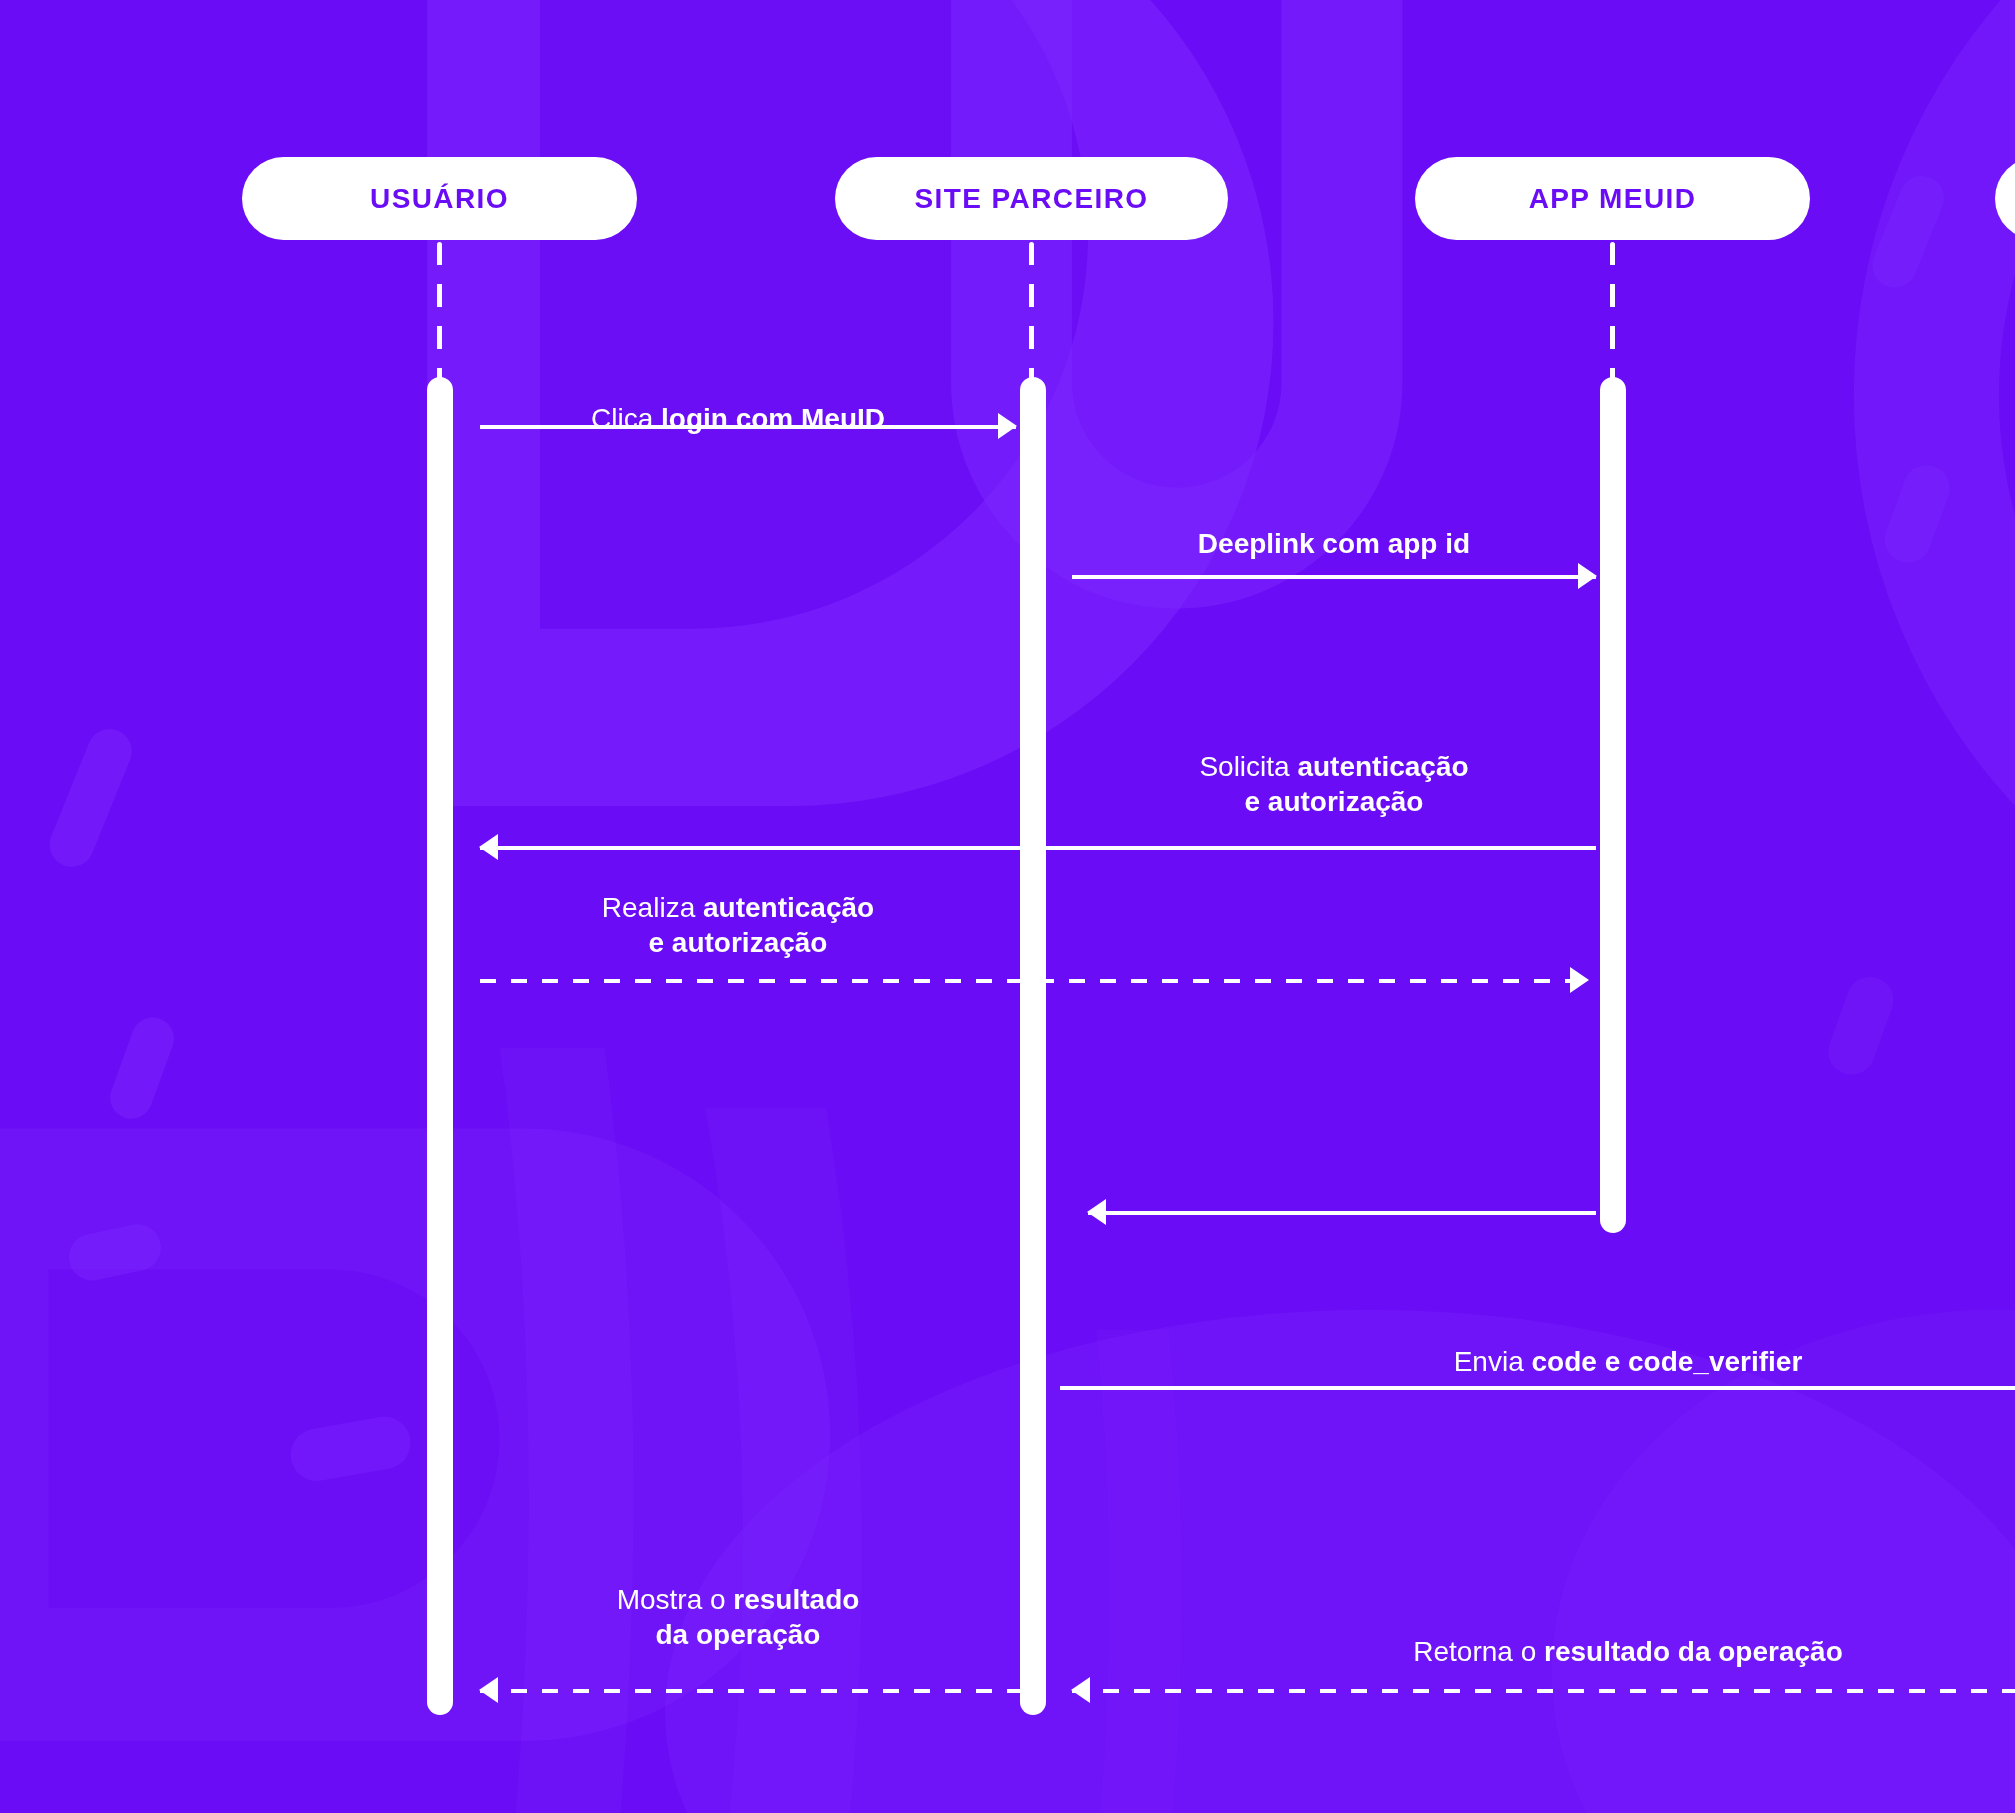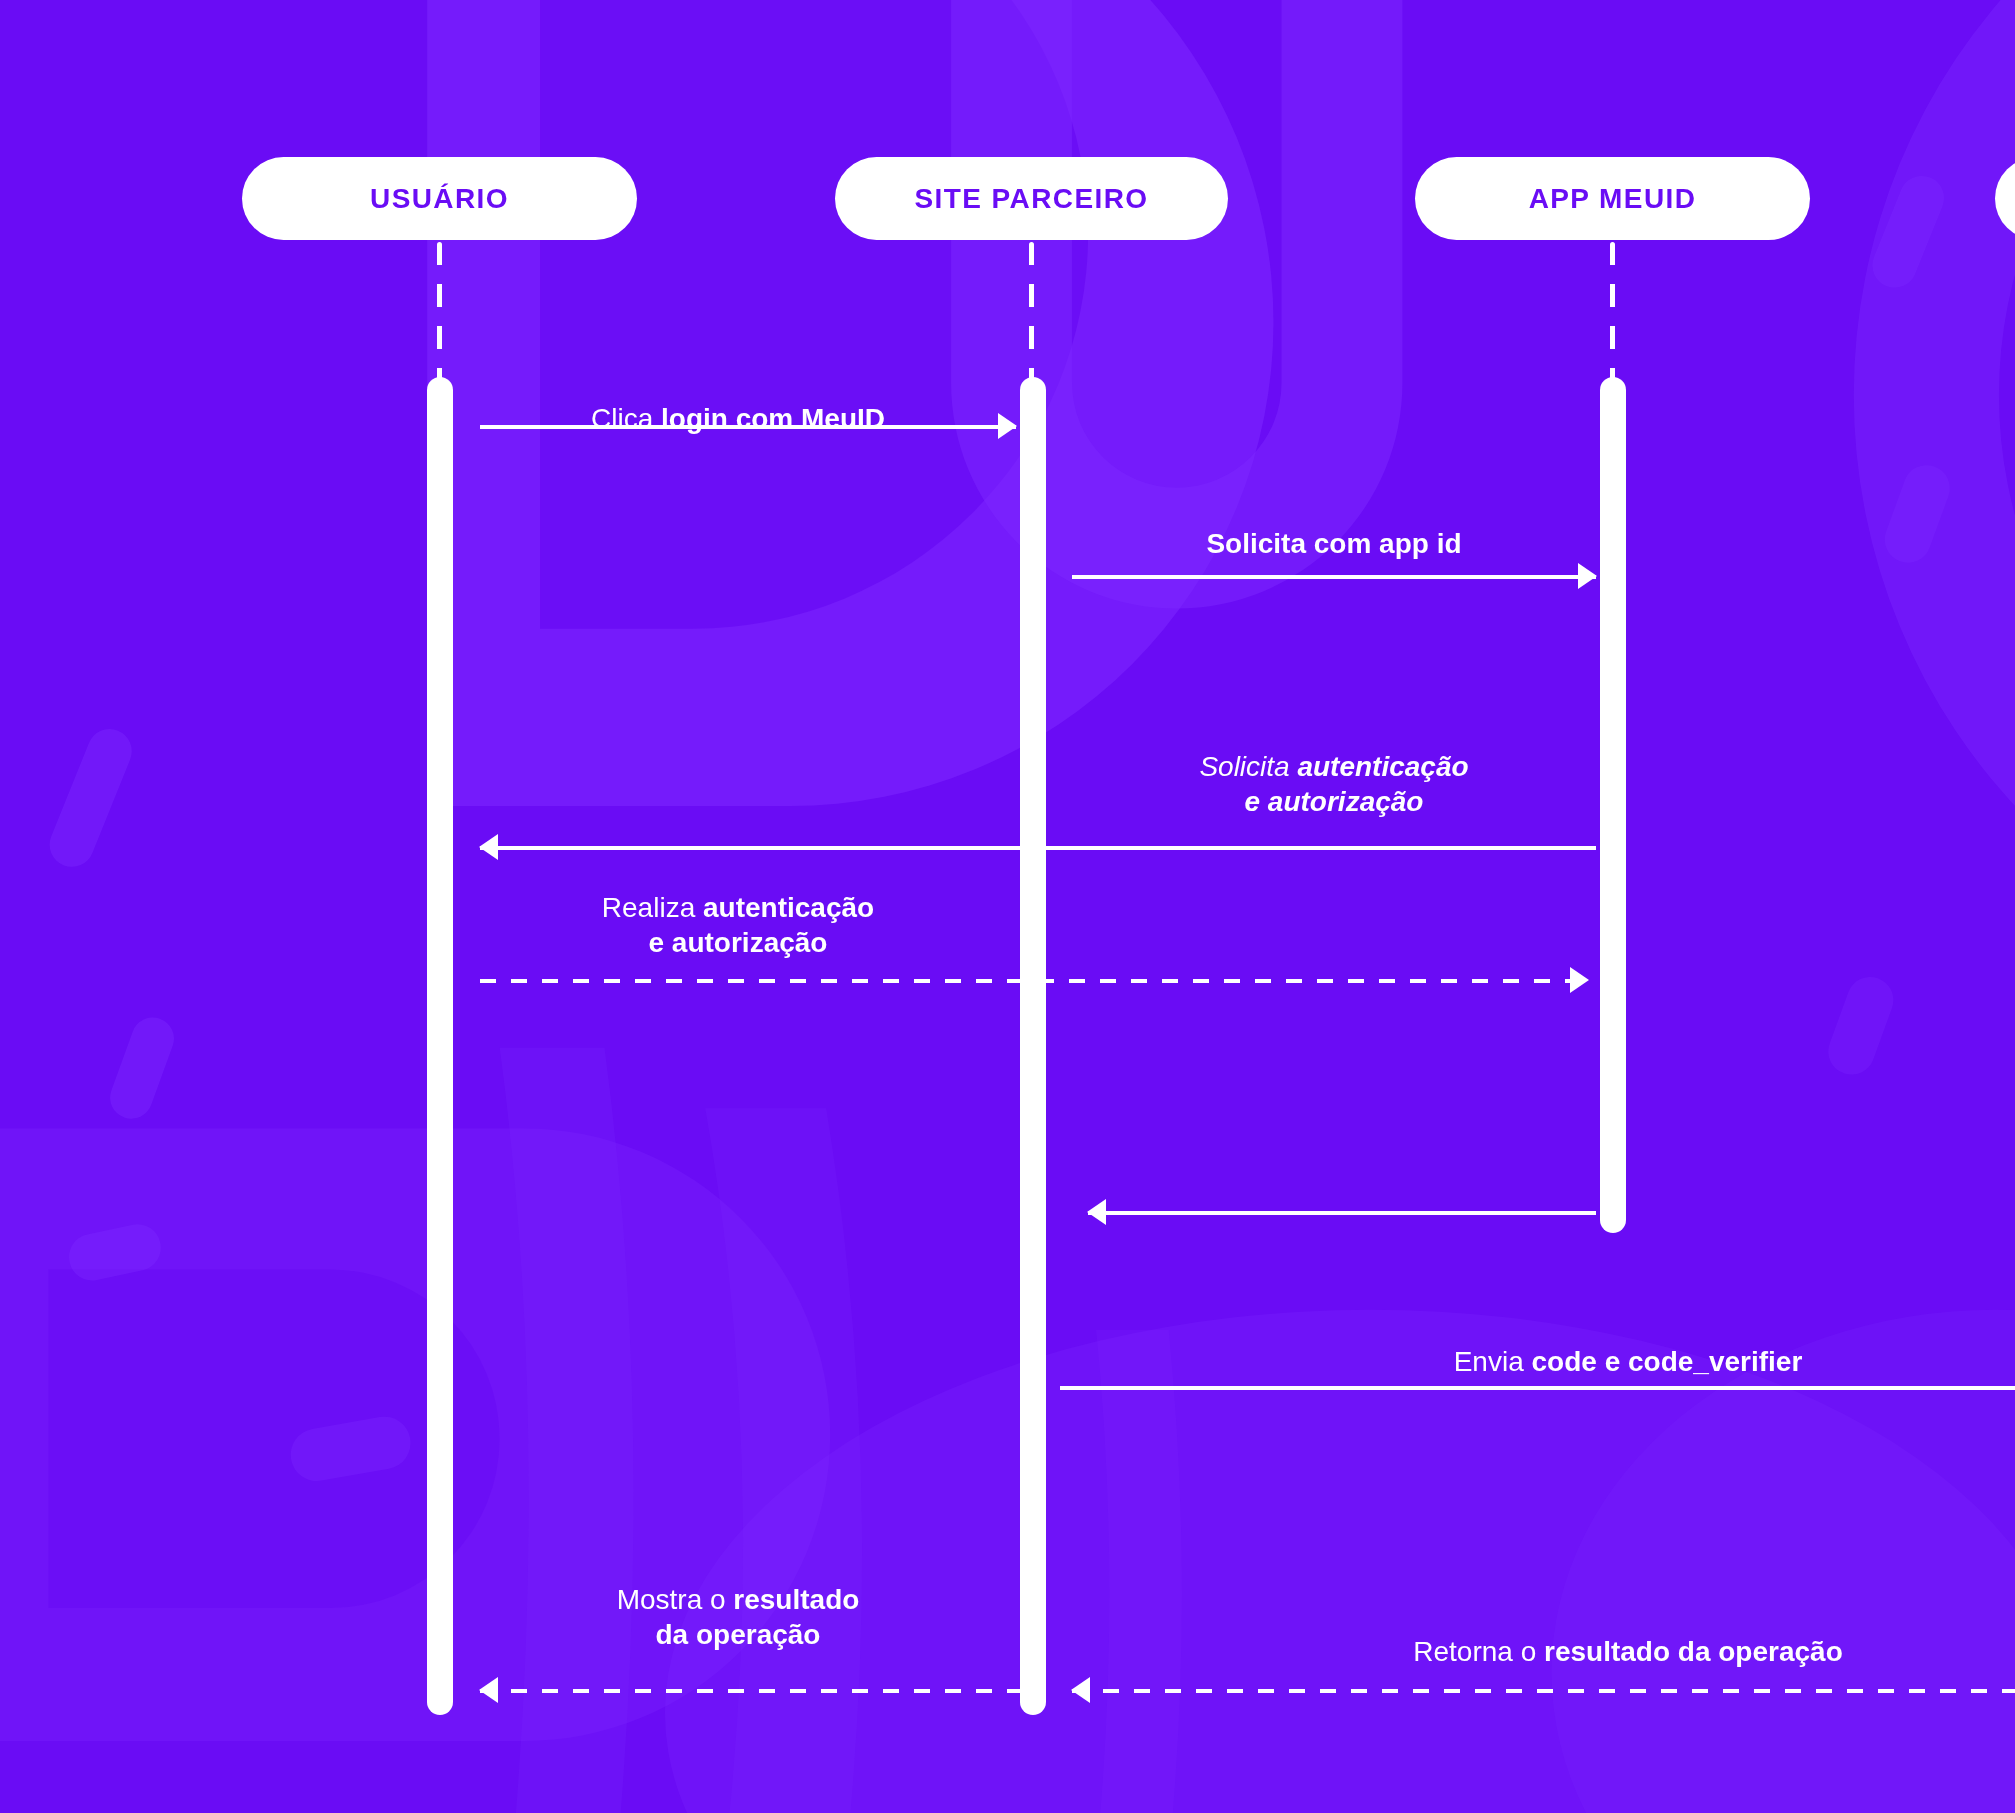--- a/index.html
+++ b/index.html
@@ -153,27 +153,27 @@
     <div class="actor-pill" style="left:1995px; top:157px; width:397px;">
       
     </div>
 
     <div class="msg-label center" style="left:480px; top:369px; width:516px;">Clica <b>login com MeuID</b></div>
     <div class="arrow to-right" style="left:480px; top:425px; width:536px;">
       <div class="shaft"></div>
       <div class="head"></div>
     </div>
 
-    <div class="msg-label center" style="left:1072px; top:494px; width:524px;"><b>Solicita com app id</b></div>
+    <div class="msg-label center" style="left:1072px; top:494px; width:524px;"><b>Deeplink com app id</b></div>
     <div class="arrow to-right" style="left:1072px; top:575px; width:524px;">
       <div class="shaft"></div>
       <div class="head"></div>
     </div>
 
-    <div class="msg-label center" style="left:1072px; top:717px; width:524px;font-style:italic;">Solicita <b>autenticação</b><br><b>e autorização</b></div>
+    <div class="msg-label center" style="left:1072px; top:717px; width:524px;">Solicita <b>autenticação</b><br><b>e autorização</b></div>
     <div class="arrow to-left" style="left:480px; top:846px; width:1116px;">
       <div class="shaft"></div>
       <div class="head"></div>
     </div>
 
     <div class="msg-label center" style="left:480px; top:858px; width:516px;">Realiza <b>autenticação</b><br><b>e autorização</b></div>
     <div class="arrow to-right dashed" style="left:480px; top:979px; width:1108px;">
       <div class="shaft"></div>
       <div class="head"></div>
     </div>

